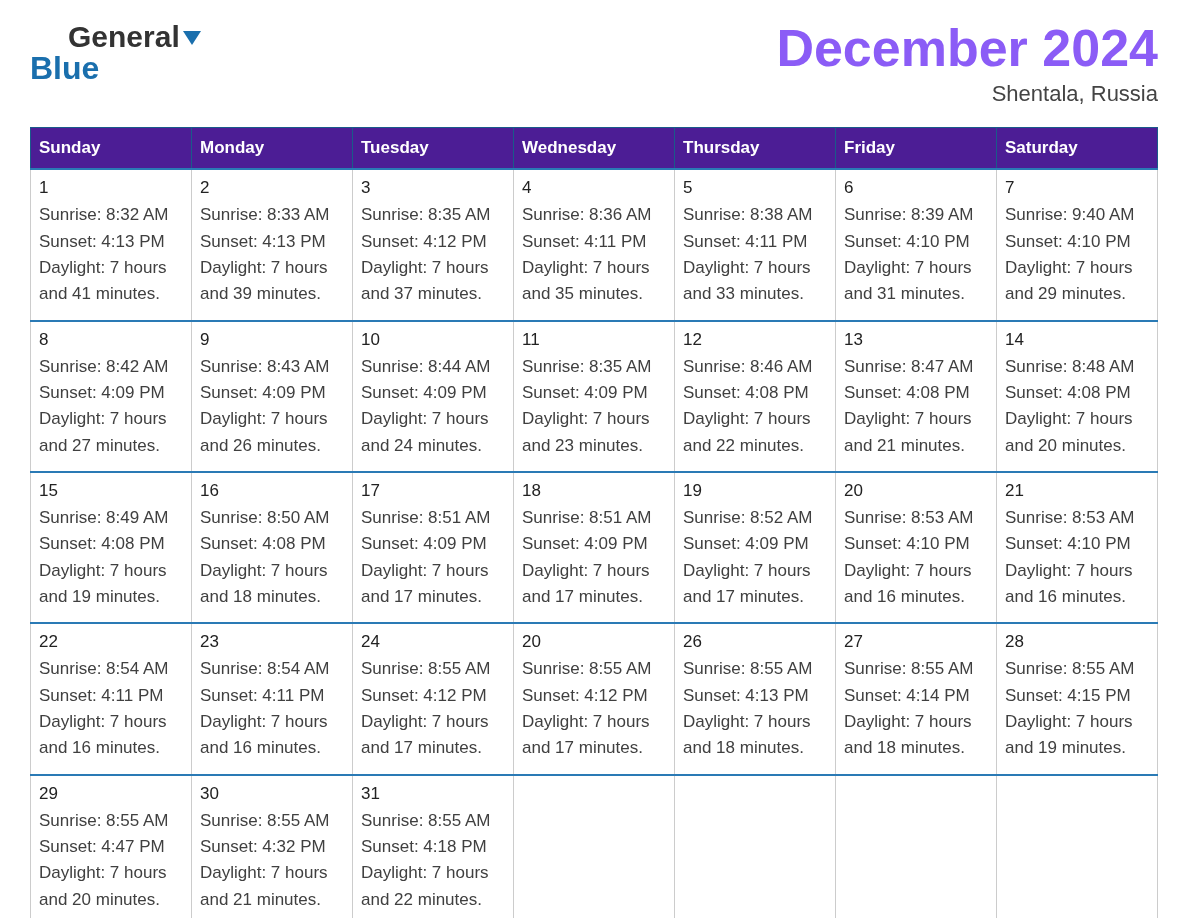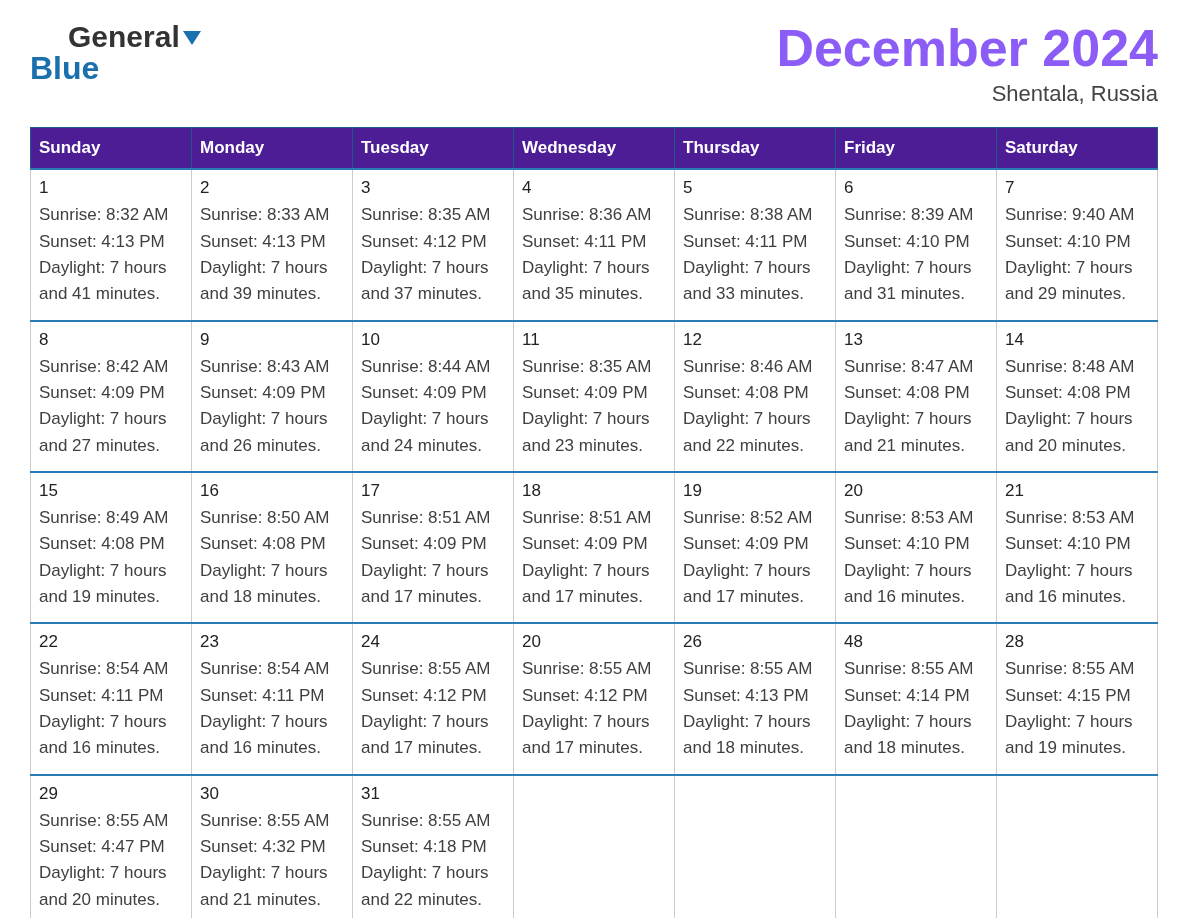--- a/index.html
+++ b/index.html
@@ -354,21 +354,21 @@
         <td>
         <span class="day-number">26</span>
         <div class="day-info">
           <span>Sunrise: 8:55 AM</span><br>
           <span>Sunset: 4:13 PM</span><br>
           <span>Daylight: 7 hours</span><br>
           <span>and 18 minutes.</span>
         </div>
       </td>
         <td>
-        <span class="day-number">48</span>
+        <span class="day-number">27</span>
         <div class="day-info">
           <span>Sunrise: 8:55 AM</span><br>
           <span>Sunset: 4:14 PM</span><br>
           <span>Daylight: 7 hours</span><br>
           <span>and 18 minutes.</span>
         </div>
       </td>
         <td>
         <span class="day-number">28</span>
         <div class="day-info">

